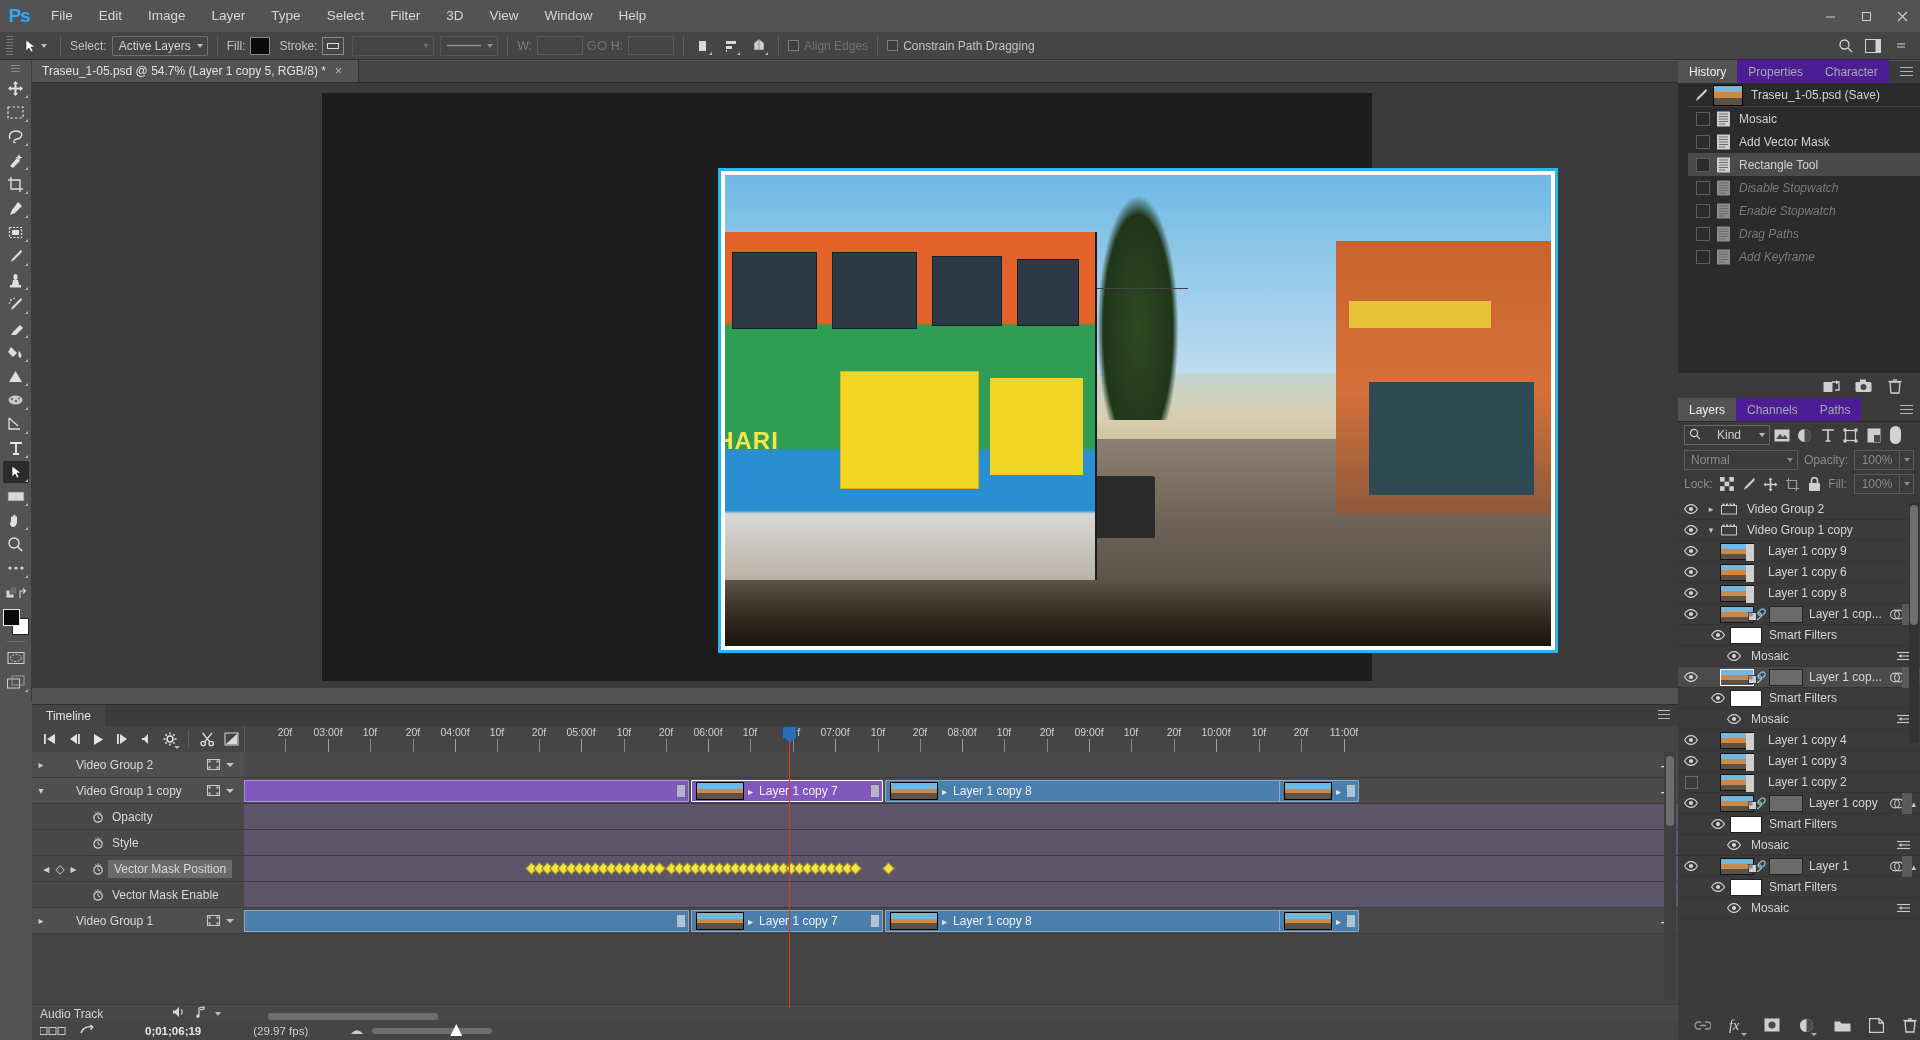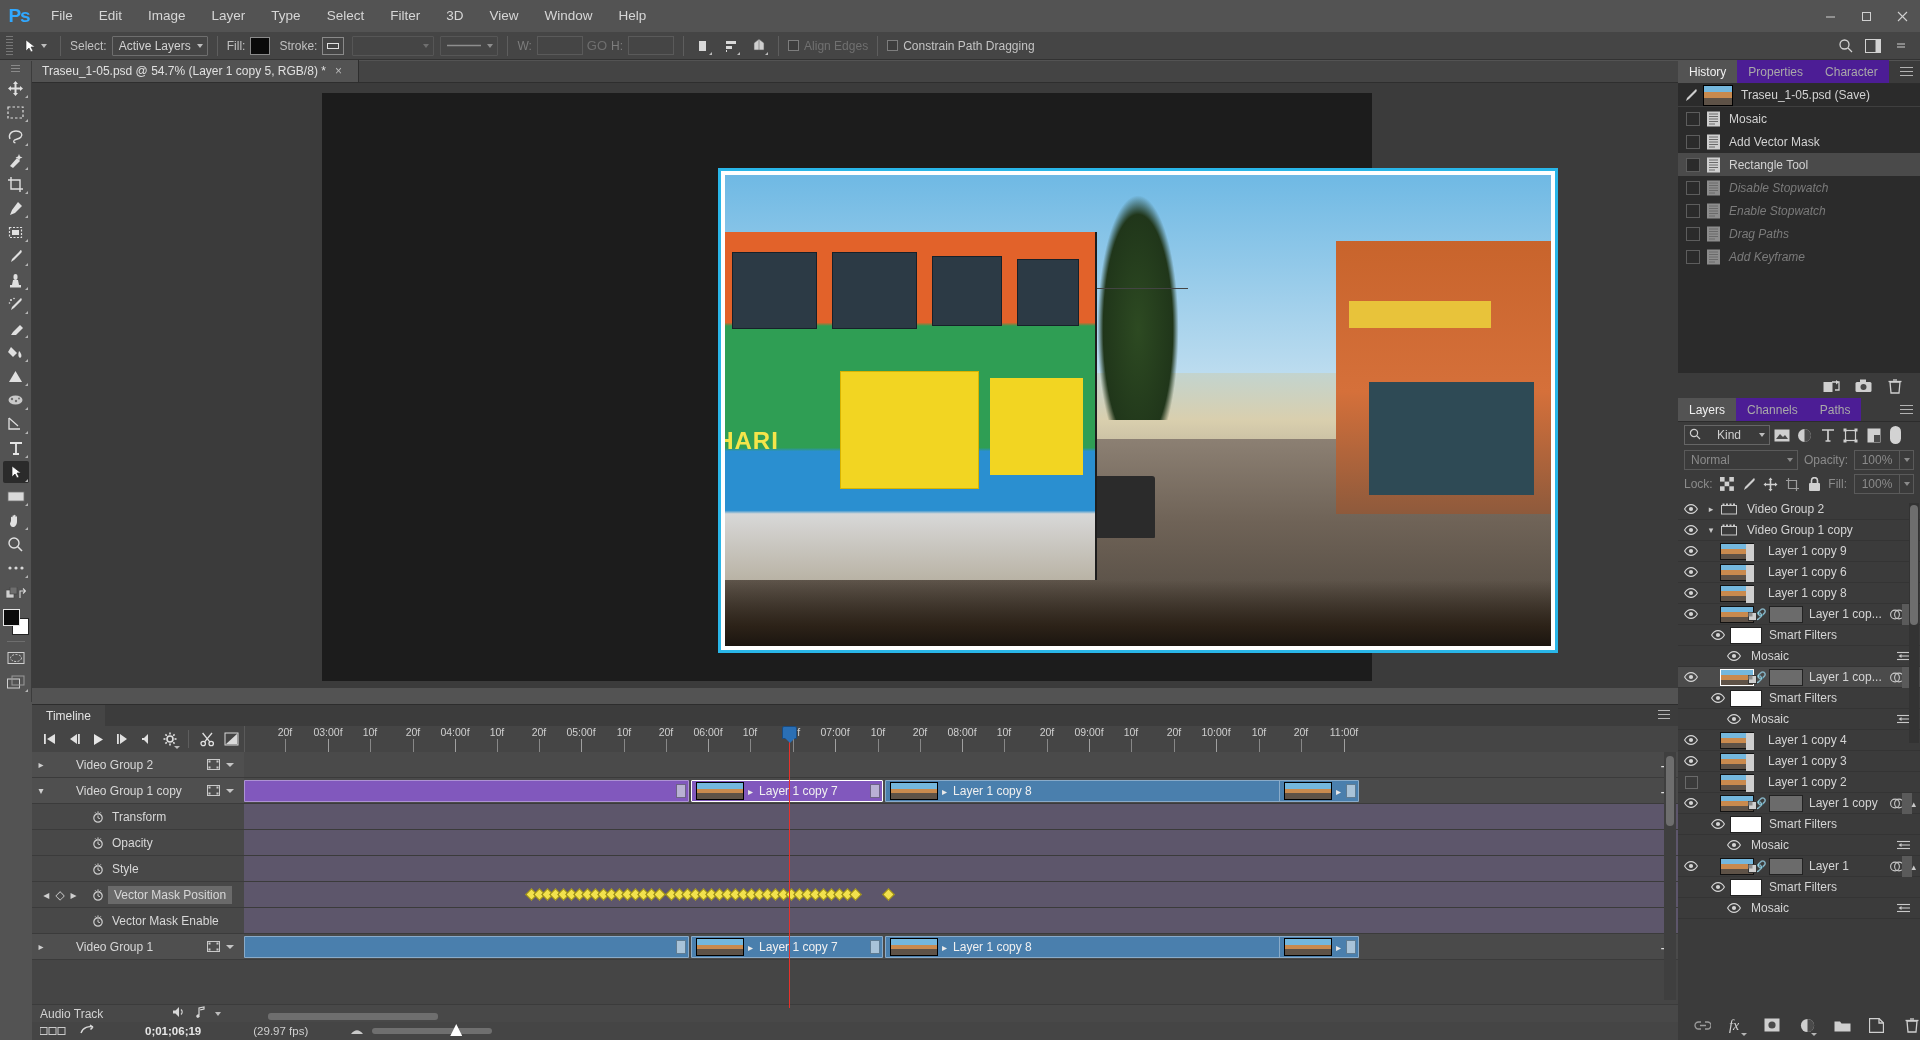--- a/index.html
+++ b/index.html
@@ -203,21 +203,21 @@
   .dock { position:absolute; left:1678px; top:61px; width:242px; height:979px; background:#3b3b3b; }
   .panel-tabs { height:23px; background:#3b3b3b; display:flex; align-items:flex-end; position:relative;
     border-bottom:1px solid #2c2c2c; }
   .ptab { height:23px; padding:0 11px; display:flex; align-items:center; font-size:12px;
     color:#a9a9a9; background:#4c1d95; }
   .ptab.active { background:#535353; color:#f0f0f0; }
   .pmenu { position:absolute; right:7px; top:6px; width:13px; height:11px;
     background-image:repeating-linear-gradient(to bottom,#b2b2b2 0,#b2b2b2 1.5px,transparent 1.5px,transparent 4px); }
 
   .history { position:absolute; left:0; top:23px; width:242px; height:315px; background:#2b2b2b; }
-  .hrow { height:23px; display:flex; align-items:center; font-size:12px; color:#d2d2d2; position:relative; }
+  .hrow { height:23px; display:flex; align-items:center; font-size:12px; color:#d2d2d2; position:relative;margin-left:10px; }
   .hrow.sel { background:#4a4a4a; }
   .hrow.dim { color:#7b7b7b; font-style:italic; }
   .hrow.snap { border-bottom:1px solid #3f3f3f; }
   .hrow .hchk { width:14px;height:14px;border:1px solid #5d5d5d;margin:0 6px 0 8px; background:#2b2b2b; }
   .hrow .hico { width:16px;height:16px;margin-right:7px; }
   .hrow .hthumb { width:30px;height:21px;margin:0 8px 0 4px; border:1px solid #000;
     background-image:linear-gradient(to bottom,#74b7dd 0 34%,#c98a4e 34% 64%,#5e5247 64% 100%); }
   .hrow .brushico { width:16px;height:16px;margin-left:5px;margin-right:0; }
   .hist-tools { position:absolute; left:0; bottom:0; width:242px; height:26px;
     background:#3b3b3b; display:flex; align-items:center; justify-content:flex-end; gap:14px; padding-right:16px; }
@@ -258,21 +258,21 @@
   .lrow .fxico { width:18px;display:flex;align-items:center;justify-content:center; }
   .lrow .colbar { position:absolute; right:8px; top:0; width:10px; height:21px; background:#5a5a5a; }
   .lrow .rcaret { position:absolute; right:4px; top:6px; color:#c9c9c9; font-size:9px; }
   .lrow.sub { padding-left:28px; }
   .lrow.sub .eye { width:24px; }
   .lrow.sub .wbox { width:32px;height:17px;background:#fff;border:1px solid #222; }
   .lrow.sub2 { padding-left:46px; }
   .lrow.sub2 .mosaicico { position:absolute; right:10px; top:4px; }
   .lay-tools { position:absolute; left:0; bottom:0; width:242px; height:30px;
     background:#3b3b3b; display:flex; align-items:center; justify-content:center; gap:18px; padding-left:16px; }
-  .lay-tools .lt { width:17px;height:17px;display:flex;align-items:center;justify-content:center;position:relative; }
+  .lay-tools .lt { width:17px;height:17px;display:flex;align-items:center;position:relative; }
   .lay-tools .lt .mini-caret{position:absolute;right:-1px;bottom:-2px;width:0;height:0;
     border-left:3px solid transparent;border-right:3px solid transparent;border-top:3px solid #b5b5b5;}
   .lay-vscroll { position:absolute; right:1px; top:104px; width:10px; height:240px; background:#333; }
   .lay-vscroll .t2 { position:absolute; left:1px; top:2px; width:8px; height:120px; background:#6e6e6e; border-radius:4px; }
   svg { shape-rendering:geometricPrecision; }
 </style>
 </head>
 <body>
 
 <div class="app">
@@ -803,34 +803,20 @@
         <div class="trow">
           <div class="tname attr">
             <span class="kfnav"></span>
             <span class="stopwatch">
               <svg width="12" height="13">
                 <circle cx="6" cy="8" r="4.2" fill="none" stroke="#cfcfcf" stroke-width="1.2"></circle>
                 <path d="M6 5.5 L6 8 L8 8.6" fill="none" stroke="#cfcfcf" stroke-width="1"></path>
                 <path d="M3.2 2.4 L4.6 3.8 M8.8 2.4 L7.4 3.8 M6 1.4 L6 3" stroke="#cfcfcf" stroke-width="1"></path>
               </svg>
             </span>
-            <span class="lbl">Transform</span>
-          </div>
-          <div class="attrlane"></div>
-        </div>
-        <div class="trow">
-          <div class="tname attr">
-            <span class="kfnav"></span>
-            <span class="stopwatch">
-              <svg width="12" height="13">
-                <circle cx="6" cy="8" r="4.2" fill="none" stroke="#cfcfcf" stroke-width="1.2"></circle>
-                <path d="M6 5.5 L6 8 L8 8.6" fill="none" stroke="#cfcfcf" stroke-width="1"></path>
-                <path d="M3.2 2.4 L4.6 3.8 M8.8 2.4 L7.4 3.8 M6 1.4 L6 3" stroke="#cfcfcf" stroke-width="1"></path>
-              </svg>
-            </span>
             <span class="lbl">Opacity</span>
           </div>
           <div class="attrlane"></div>
         </div>
         <div class="trow">
           <div class="tname attr">
             <span class="kfnav"></span>
             <span class="stopwatch">
               <svg width="12" height="13">
                 <circle cx="6" cy="8" r="4.2" fill="none" stroke="#cfcfcf" stroke-width="1.2"></circle>

